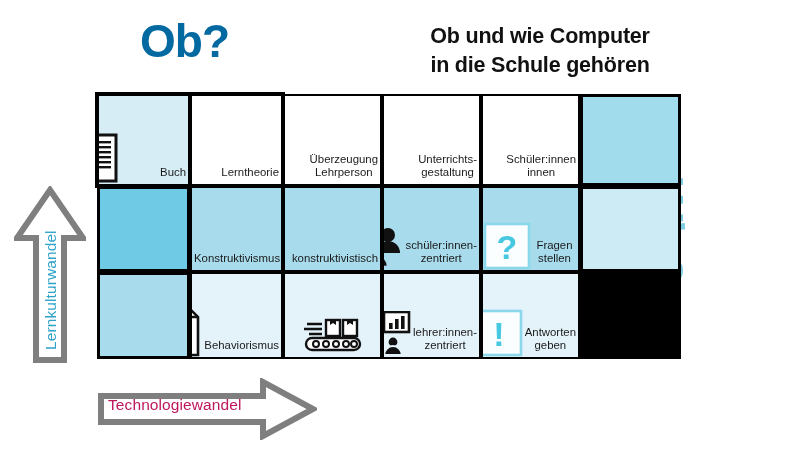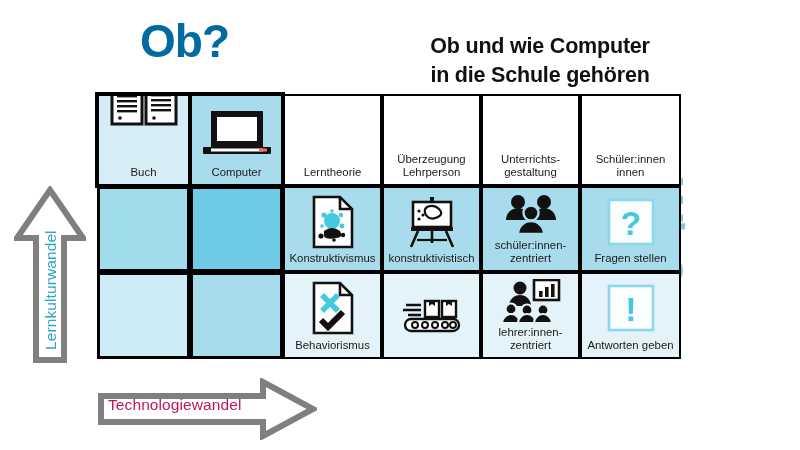--- a/index.html
+++ b/index.html
@@ -20,39 +20,39 @@
   .wie-big {
     position: absolute; left: 690px; top: 178px;
     font-size: 46px; font-weight: bold; color: #7fcde2;
     line-height: 1; white-space: nowrap;
     transform: rotate(90deg); transform-origin: left top;
     letter-spacing: -1px;
   }
   .title {
     position: absolute; left: 380px; top: 22px; width: 320px;
     text-align: center; font-size: 21.5px; font-weight: bold;
-    color: #111111; line-height: 1.33; letter-spacing: -0.2px; margin-top: 10px;
+    color: #111111; line-height: 1.33; letter-spacing: -0.2px;
   }
 
   
   .grid {
     position: absolute; left: 97px; top: 94px;
     width: 584px; height: 265px;
     display: grid;
     grid-template-columns: 93px 93px 99px 99px 99px 101px;
     grid-template-rows: 92px 86px 87px;
     background: #000000;
     gap: 0;
   }
   .cell {
     position: relative;
     background: #ffffff;
     border: 2.6px solid #000000;
-    display: flex; flex-direction: column;
-    align-items: center; justify-content: flex-end;
+    display: flex; flex-direction: row;
+    align-items: flex-end; justify-content: flex-end;
     overflow: hidden;
   }
   .cell .lbl {
     font-size: 11.4px; color: #1a1a1a; text-align: center;
     line-height: 1.15; padding: 0 2px 5px 2px; width: 100%;
   }
   .cell .icon {
     flex: 1 1 auto; display: flex; align-items: center;
     justify-content: center; width: 100%; padding-top: 4px;
   }
@@ -141,32 +141,20 @@
             <rect x="42" y="29" width="20" height="2.4"></rect>
               <rect x="42" y="34" width="20" height="2.4"></rect>
           </g>
           <circle cx="11" cy="43" r="1.8" fill="#111"></circle>
           <circle cx="45" cy="43" r="1.8" fill="#111"></circle>
         </svg>
       </div>
       <div class="lbl">Buch</div>
     </div>
 
-    <div class="cell bg-computer">
-      <div class="icon">
-        <svg width="72" height="52" viewBox="0 0 72 52" aria-hidden="true">
-          <rect x="10" y="4" width="52" height="36" fill="#111"></rect>
-          <rect x="15" y="9" width="42" height="26" fill="#fff" stroke="#111" stroke-width="2"></rect>
-          <rect x="2" y="40" width="68" height="7" rx="1" fill="#111"></rect>
-          <rect x="10" y="41.5" width="52" height="3" fill="#fff"></rect>
-          <rect x="58" y="41.5" width="8" height="3" fill="#e8736a"></rect>
-        </svg>
-      </div>
-      <div class="lbl">Computer</div>
-    </div>
 
     <div class="cell bg-white">
       <div class="icon"></div>
       <div class="lbl">Lerntheorie</div>
     </div>
 
     <div class="cell bg-white">
       <div class="icon"></div>
       <div class="lbl">
         <div>Überzeugung</div>

